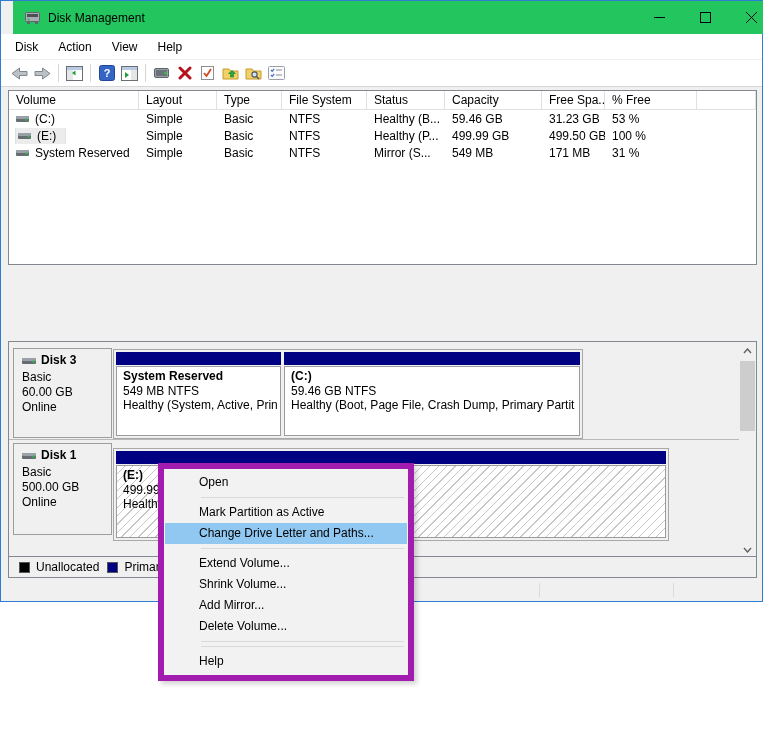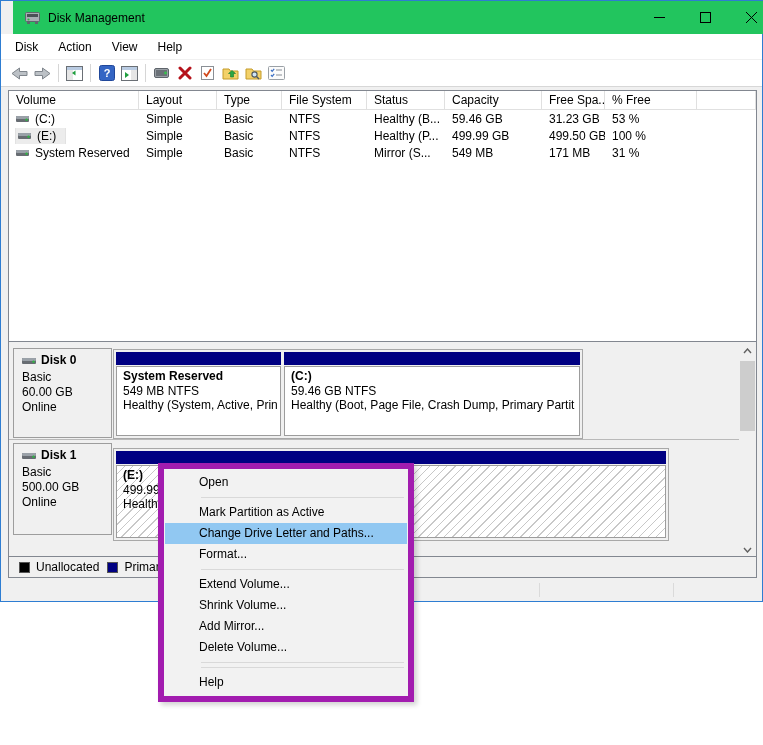--- a/index.html
+++ b/index.html
@@ -21,21 +21,21 @@
              display:flex; align-items:center; border-bottom:1px solid #f0f0f0; }
   .menu-item { padding:4px 9px; margin-left:2px; }
   .menu-item:first-child { margin-left:5px; }
 
   .toolbar { position:absolute; left:0; top:59px; width:100%; height:27px; background:#ffffff;
              border-bottom:1px solid #d7d7d7; display:flex; align-items:center; padding-left:7px; }
   .tbtn { width:23px; height:23px; display:flex; align-items:center; justify-content:center; }
   .tsep { width:1px; height:18px; background:#d6d6d6; margin:0 4px; }
 
   
-  .volume-pane { position:absolute; left:7px; top:89px; width:749px; height:275px;
+  .volume-pane { position:absolute; left:7px; top:89px; width:749px; height:175px;
                  background:#ffffff; border:1px solid #828790; overflow:hidden; }
   .vrow { display:flex; height:17px; align-items:center; }
   .vhead { height:19px; border-bottom:1px solid #e0e0e0; }
   .vhead .vc { height:100%; border-right:1px solid #e0e0e0; display:flex; align-items:center; padding-left:7px; }
   .vc { padding-left:7px; white-space:nowrap; overflow:hidden; }
   .c0{width:130px;} .c1{width:78px;} .c2{width:65px;} .c3{width:85px;} .c4{width:78px;}
   .c5{width:97px;} .c6{width:63px;} .c7{width:92px;} .c8{flex:1;}
   .volcell { display:flex; align-items:center; gap:5px; }
   .volcell svg { flex:0 0 auto; }
   .sel { background:#ececec; outline:1px solid #e2e2e2; padding:1px 9px 1px 2px; display:flex; align-items:center; gap:5px; }
@@ -275,21 +275,21 @@
 
     <div class="graphic-pane">
 
       <div class="disk-label" id="label-disk0">
         <div class="disk-name">
           <svg width="15" height="8" viewBox="0 0 15 8">
               <rect y="1" width="14" height="6" rx="1" fill="#676c72"></rect>
               <rect y="1" width="14" height="3" rx="1" fill="#9aa1a8"></rect>
               <circle cx="11.5" cy="4.8" r="1.2" fill="#2fb344"></circle>
             </svg>
-          <span>Disk 0</span>
+          <span>Disk 3</span>
         </div>
         <div>Basic</div>
         <div>60.00 GB</div>
         <div>Online</div>
       </div>
 
       <div class="graphic-wrap" id="wrap-disk0">
         <div class="part p-sysres">
           <div class="part-bar"></div>
           <div class="part-body">
@@ -365,21 +365,20 @@
       <div class="sb-div" style="left:538px"></div>
       <div class="sb-div" style="left:672px"></div>
     </div>
   </div>
 
   <div id="context-menu">
     <div class="cm-item">Open</div>
     <div class="cm-sep"></div>
     <div class="cm-item">Mark Partition as Active</div>
     <div class="cm-item hl">Change Drive Letter and Paths...</div>
-    <div class="cm-item">Format...</div>
     <div class="cm-sep"></div>
     <div class="cm-item">Extend Volume...</div>
     <div class="cm-item">Shrink Volume...</div>
     <div class="cm-item">Add Mirror...</div>
     <div class="cm-item">Delete Volume...</div>
     <div class="cm-sep"></div>
     <div class="cm-sep"></div>
     <div class="cm-item">Help</div>
   </div>
 </div>

